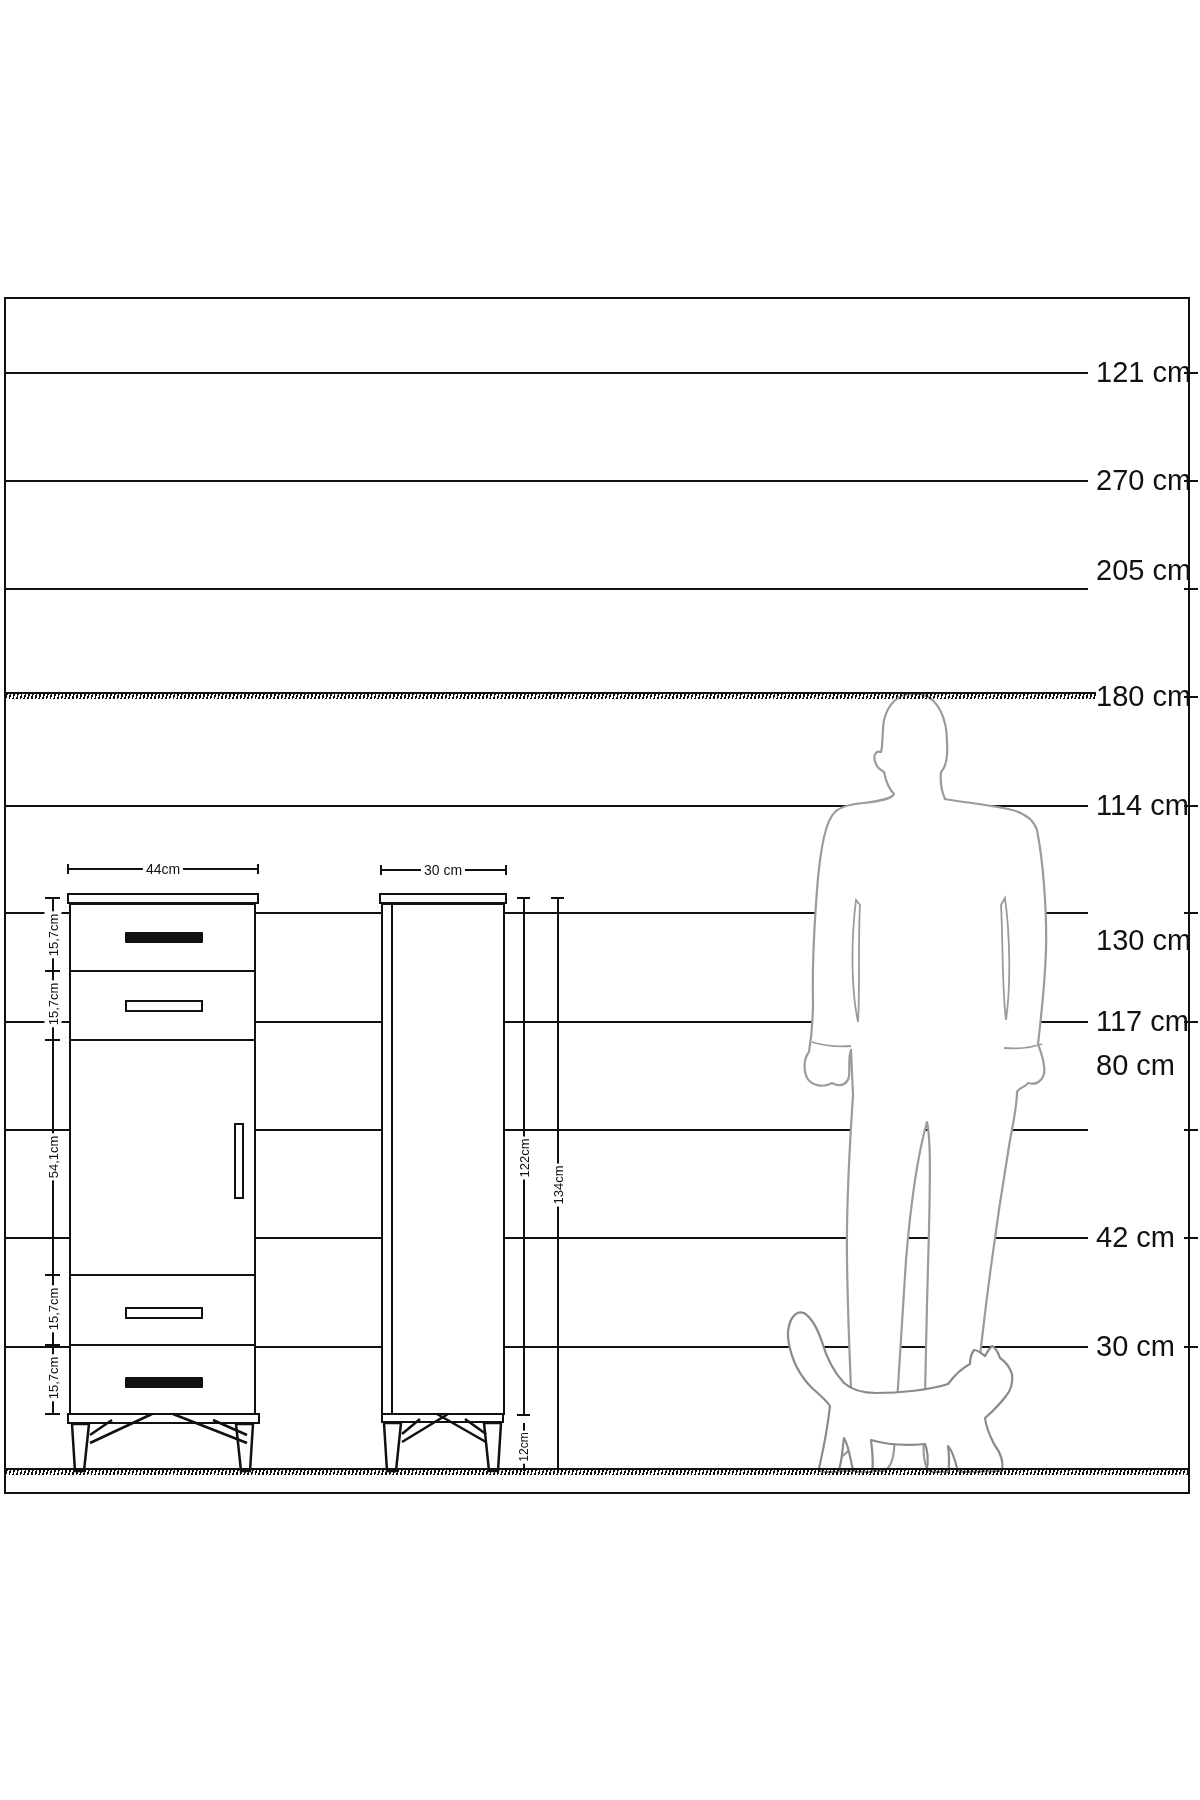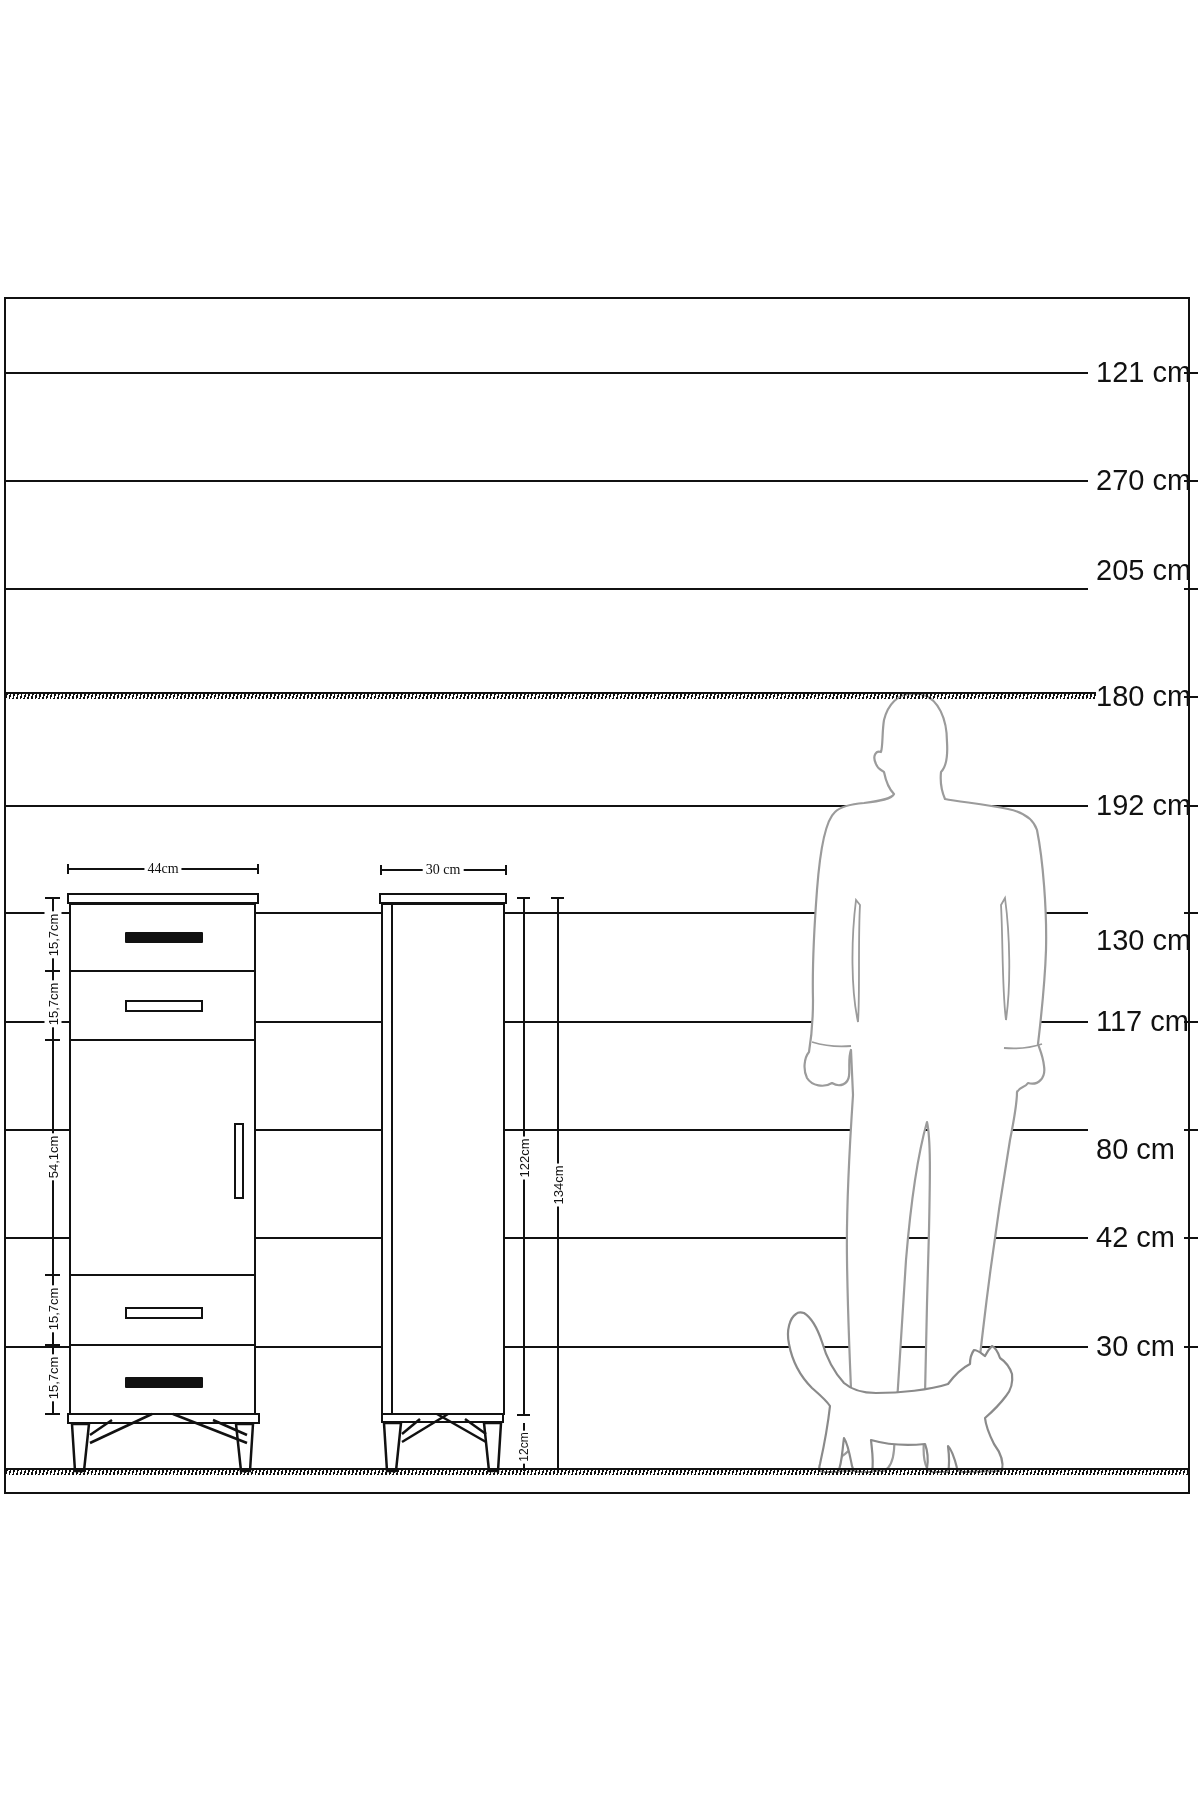--- a/index.html
+++ b/index.html
@@ -11,21 +11,21 @@
   .thinv{position:absolute;width:1.5px;background:#111;}
   .scale-label{position:absolute;left:1096px;width:100px;height:34px;line-height:34px;
                font-size:29px;color:#111;white-space:nowrap;}
   .tail{position:absolute;left:1184px;width:14px;height:2px;background:#111;}
   .hatch{position:absolute;height:7px;border-top:2.5px solid #111;box-sizing:border-box;
          background:repeating-linear-gradient(105deg,#111 0 1.6px,rgba(0,0,0,0) 1.6px 3.6px);}
   .board{position:absolute;border:2px solid #111;background:#fff;box-sizing:border-box;}
   .handle-solid{position:absolute;background:#111;border-radius:1px;}
   .handle-outline{position:absolute;border:2.5px solid #111;background:#fff;box-sizing:border-box;}
   .dim-text{position:absolute;font-size:14px;background:#fff;padding:0 3px;white-space:nowrap;
-            transform:translate(-50%,-50%);font-family:Liberation Serif, serif;}
+            transform:translate(-50%,-50%);}
   .dim-text-rot{position:absolute;font-size:13px;background:#fff;padding:1px 2px;white-space:nowrap;
             transform:translate(-50%,-50%) rotate(-90deg);}
   .tick-h{position:absolute;height:1.5px;background:#111;}
   .tick-v{position:absolute;width:1.5px;background:#111;}
   svg{position:absolute;left:0;top:0;}
 </style>
 </head>
 <body>
 
 <div id="canvas">
@@ -214,26 +214,26 @@
   <div class="frame"></div>
 
   <div class="scale-label" style="top:355px">121 cm</div>
   <div class="tail" style="top:372px"></div>
   <div class="scale-label" style="top:463px">270 cm</div>
   <div class="tail" style="top:480px"></div>
   <div class="scale-label" style="top:553px">205 cm</div>
   <div class="tail" style="top:588px"></div>
   <div class="scale-label" style="top:679px">180 cm</div>
   <div class="tail" style="top:696px"></div>
-  <div class="scale-label" style="top:788px">192 cm</div>
+  <div class="scale-label" style="top:788px">114 cm</div>
   <div class="tail" style="top:805px"></div>
   <div class="scale-label" style="top:923px">130 cm</div>
   <div class="tail" style="top:912px"></div>
   <div class="scale-label" style="top:1004px">117 cm</div>
   <div class="tail" style="top:1021px"></div>
-  <div class="scale-label" style="top:1132px">80 cm</div>
+  <div class="scale-label" style="top:1048px">80 cm</div>
   <div class="tail" style="top:1129px"></div>
   <div class="scale-label" style="top:1220px">42 cm</div>
   <div class="tail" style="top:1237px"></div>
   <div class="scale-label" style="top:1329px">30 cm</div>
   <div class="tail" style="top:1346px"></div>
 
 </div>
 
 </body></html>

